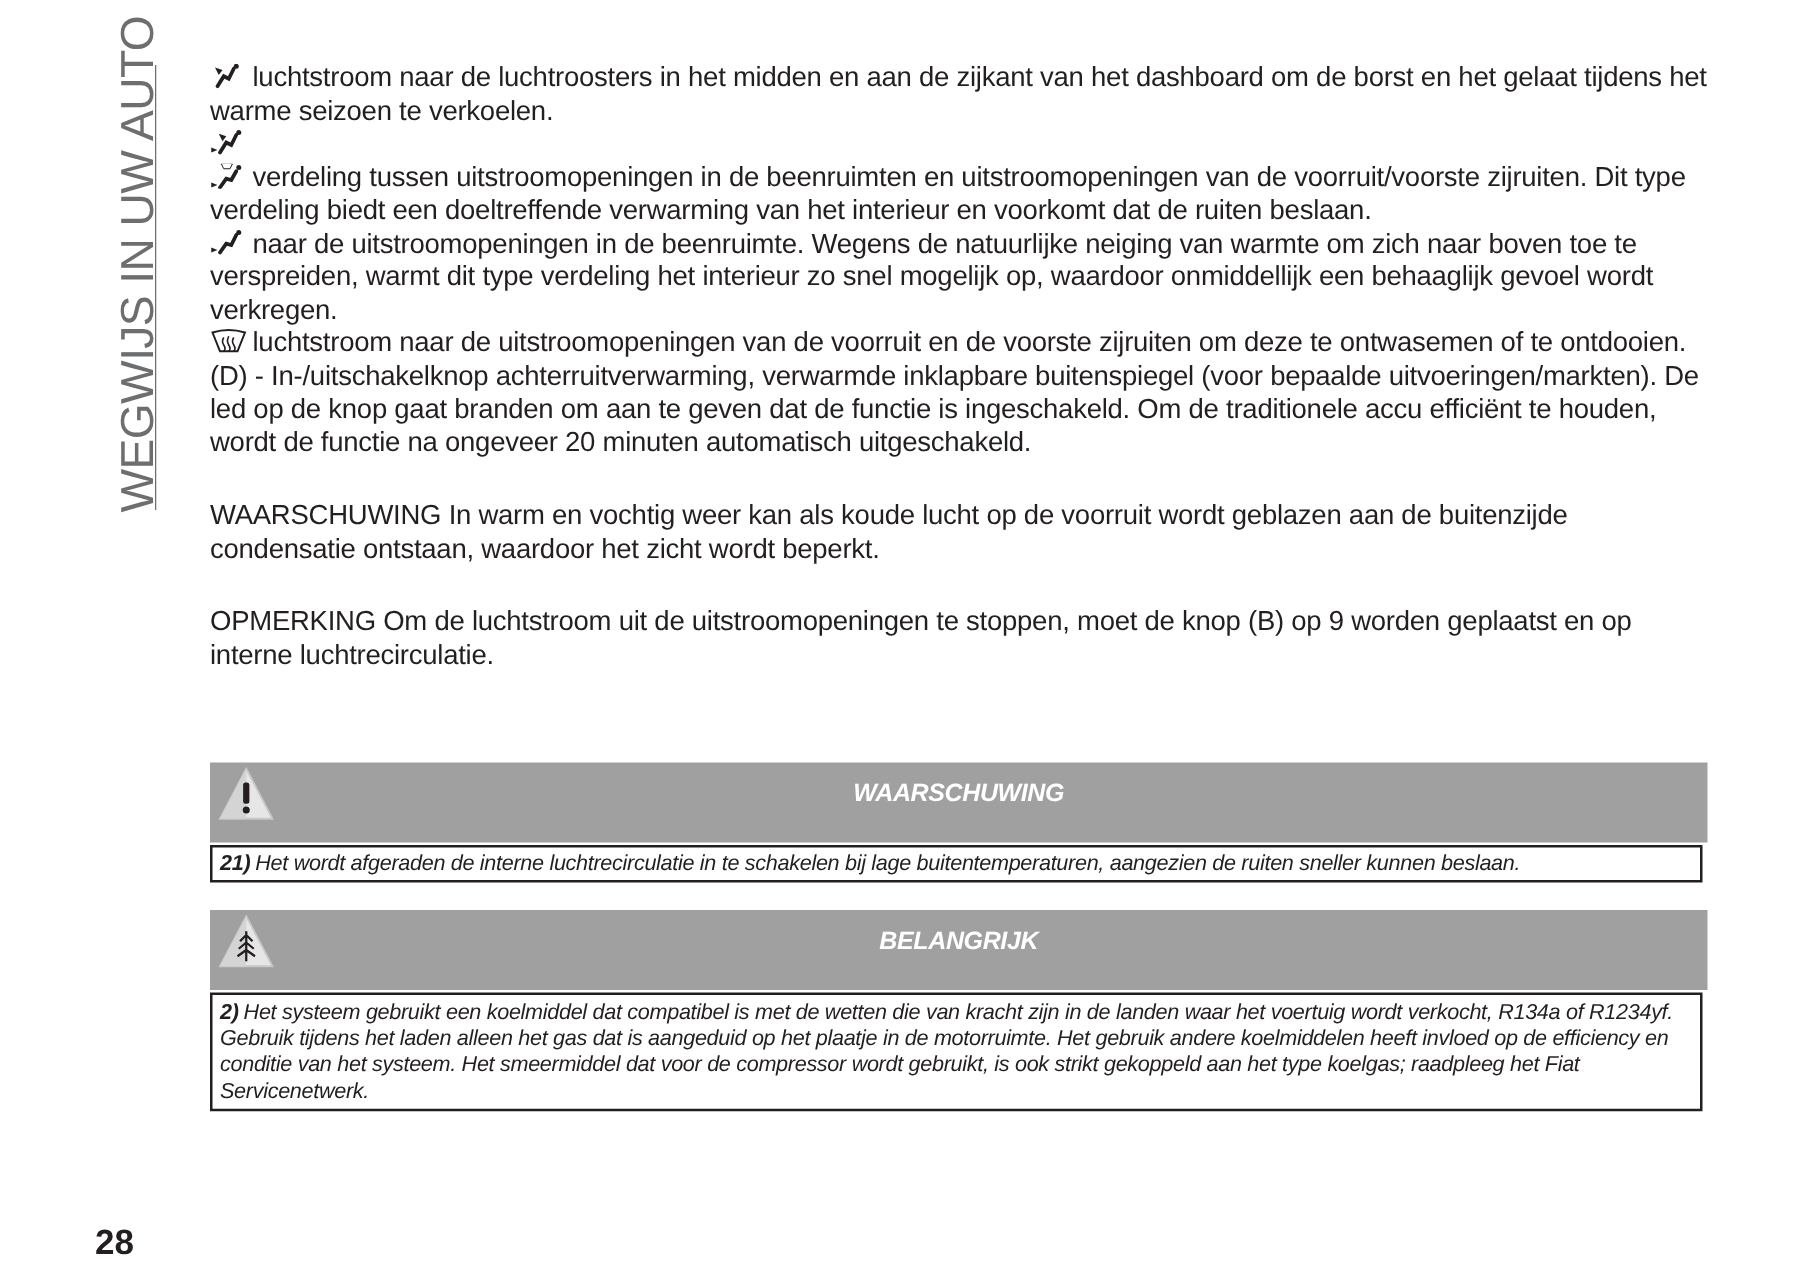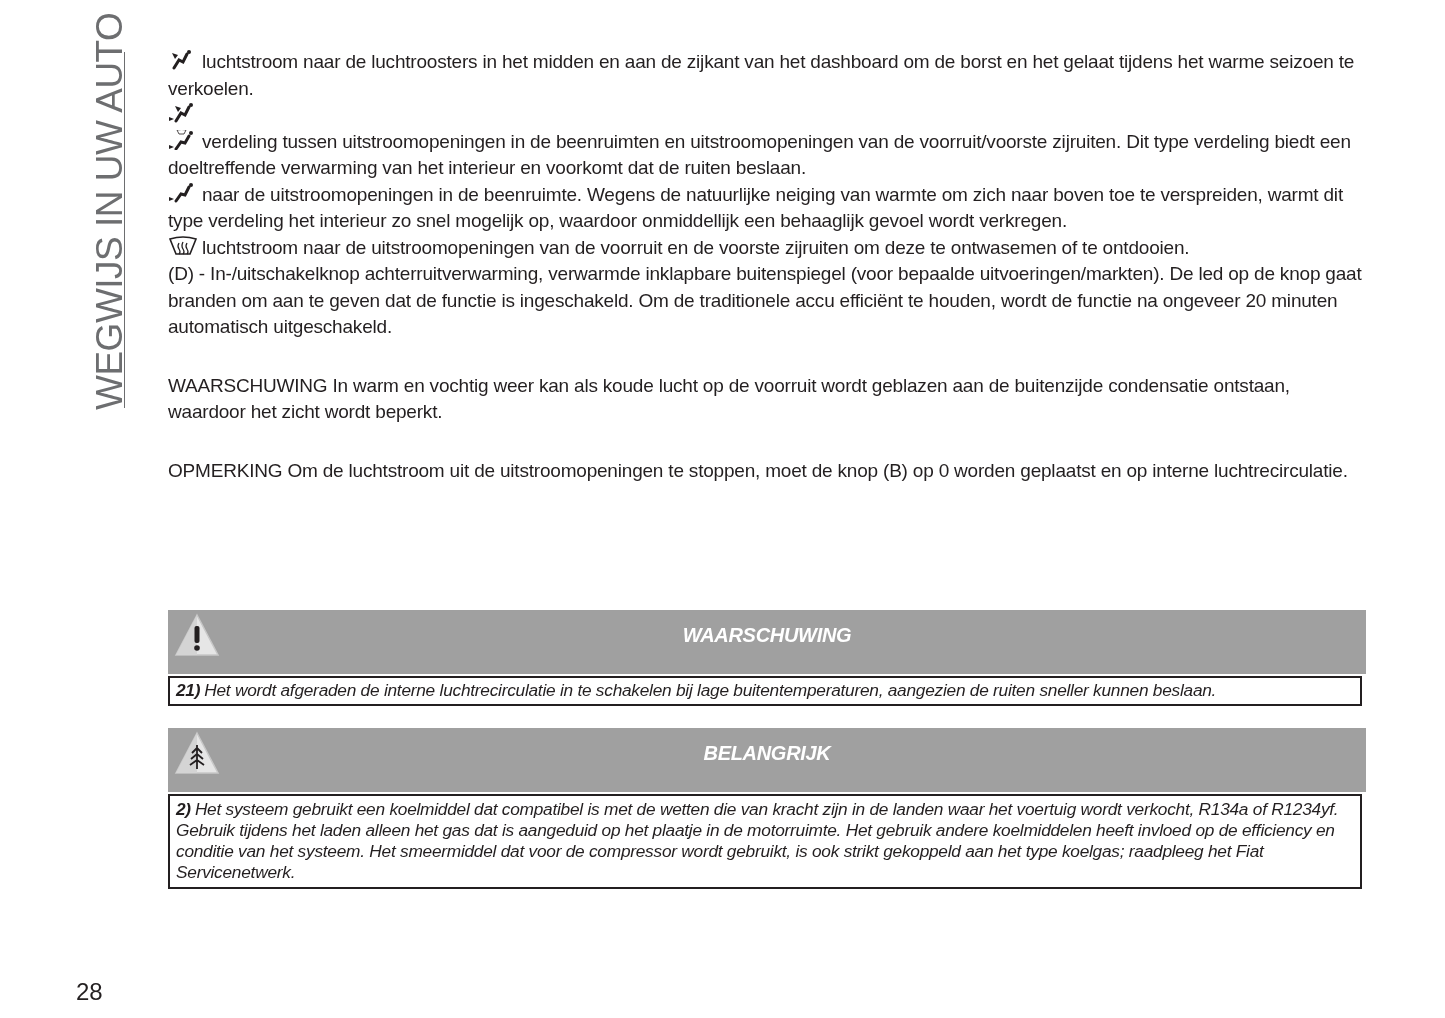--- a/index.html
+++ b/index.html
@@ -4,33 +4,33 @@
   <style>
     html, body { margin: 0; padding: 0; background: #ffffff; }
     body { width: 1445px; height: 1018px; position: relative; overflow: hidden;
            font-family: "Liberation Sans", sans-serif; color: #231f20; }
     .side-title { position: absolute; left: 90px; top: 48px; width: 40px; height: 362px; }
     .side-title span { position: absolute; left: 0; top: 0; width: 362px; height: 40px;
       transform-origin: 0 0; transform: translate(0, 362px) rotate(-90deg);
       font-size: 37px; letter-spacing: -0.5px; color: #6d6e70; white-space: nowrap;
       line-height: 40px; text-align: right; font-weight: normal; }
     .side-rule { position: absolute; left: 124px; top: 52px; width: 1px; height: 356px; background: #6d6e70; }
-    .body { position: absolute; left: 168px; top: 49px; width: 1200px; font-size: 19px; line-height: 26.5px; letter-spacing: -0.2px; }
+    .body { position: absolute; left: 168px; top: 49px; width: 1200px; font-size: 22px; line-height: 26.5px; letter-spacing: -0.2px; }
     .body p { margin: 0; }
     .icon { display: inline-block; width: 30px; height: 20px; vertical-align: -2px; margin-right: 4px; }
     .icon svg { width: 100%; height: 100%; }
     .gap { height: 26px; }
     .banner { position: absolute; left: 168px; width: 1198px; height: 64px; background: #a0a0a0; }
     .banner .tri { position: absolute; left: 6px; top: 3px; width: 46px; height: 44px; }
     .banner .label { position: absolute; left: 0; right: 0; top: 0; line-height: 50px; text-align: center;
       color: #ffffff; font-weight: bold; font-style: italic; font-size: 20px; letter-spacing: -0.3px; }
     .note { position: absolute; left: 168px; width: 1194px; border: 2px solid #231f20; background: #fff;
       font-style: italic; font-size: 17.3px; line-height: 21px; letter-spacing: -0.25px; padding: 2px 0 3px 6px; box-sizing: border-box; }
     .note b { font-weight: bold; margin-right: 4px; margin-top: 44px; }
-    .page-num { position: absolute; left: 76px; top: 978px; font-size: 24px; font-weight: normal; color: #231f20; }
+    .page-num { position: absolute; left: 76px; top: 978px; font-size: 28px; font-weight: bold; color: #231f20; }
   </style>
 </head>
 <body>
 
 <div class="side-title">
   <span>WEGWIJS IN UW AUTO</span>
 </div>
 <div class="side-rule"></div>
 
 <div class="body">
@@ -79,21 +79,21 @@
           <path d="M11 7 Q9 10 11 13 Q13 16 11 18 M15 6 Q13 10 15 13 Q17 16 15 18 M19 7 Q17 10 19 13 Q21 16 19 18" stroke="#231f20" stroke-width="1.3" fill="none"></path>
         </svg>
     </span><span>luchtstroom naar de uitstroomopeningen van de voorruit en de voorste zijruiten om deze te ontwasemen of te ontdooien.</span>
   </p>
   <p>(D) - In-/uitschakelknop achterruitverwarming, verwarmde inklapbare buitenspiegel (voor bepaalde uitvoeringen/markten). De led op de knop gaat branden om aan te geven dat de functie is ingeschakeld. Om de traditionele accu efficiënt te houden, wordt de functie na ongeveer 20 minuten automatisch uitgeschakeld.</p>
   <div class="gap"></div>
   <div class="gap" style="height:6px"></div>
   <p>WAARSCHUWING In warm en vochtig weer kan als koude lucht op de voorruit wordt geblazen aan de buitenzijde condensatie ontstaan, waardoor het zicht wordt beperkt.</p>
   <div class="gap"></div>
   <div class="gap" style="height:6px"></div>
-  <p>OPMERKING Om de luchtstroom uit de uitstroomopeningen te stoppen, moet de knop (B) op 0 worden geplaatst en op interne luchtrecirculatie.</p>
+  <p>OPMERKING Om de luchtstroom uit de uitstroomopeningen te stoppen, moet de knop (B) op 9 worden geplaatst en op interne luchtrecirculatie.</p>
 </div>
 
 <div class="banner" style="top:610px;">
   <span class="tri">
     <svg viewBox="0 0 46 44">
         <path d="M23 2 L44 42 L2 42 Z" fill="#e6e6e6" stroke="#c8c8c8" stroke-width="1.5"></path>
         <path d="M2 42 L23 2 L23 42 Z" fill="#d4d4d4"></path>
         <rect x="20.5" y="13" width="5" height="17" rx="2" fill="#231f20"></rect>
         <circle cx="23" cy="35" r="2.8" fill="#231f20"></circle>
       </svg>

